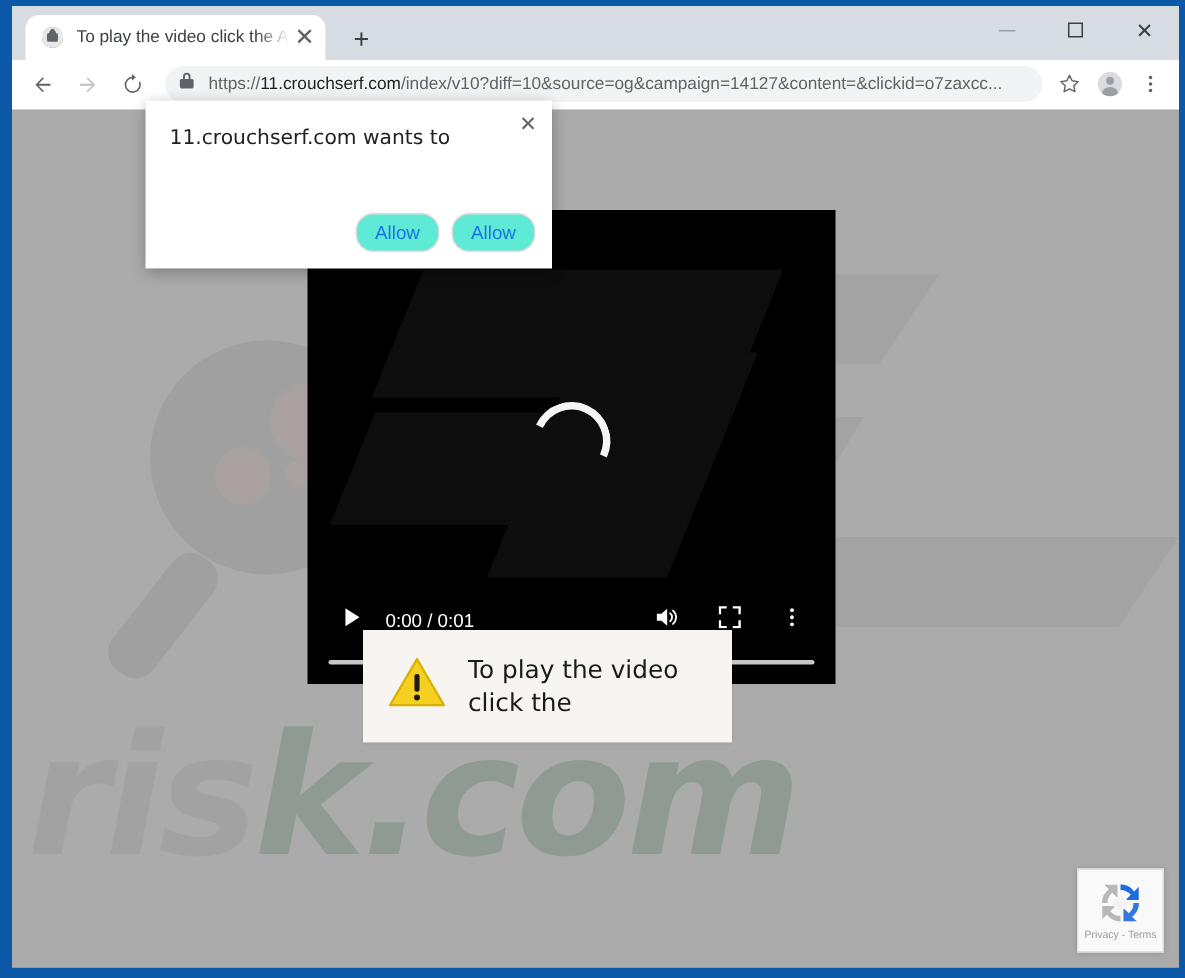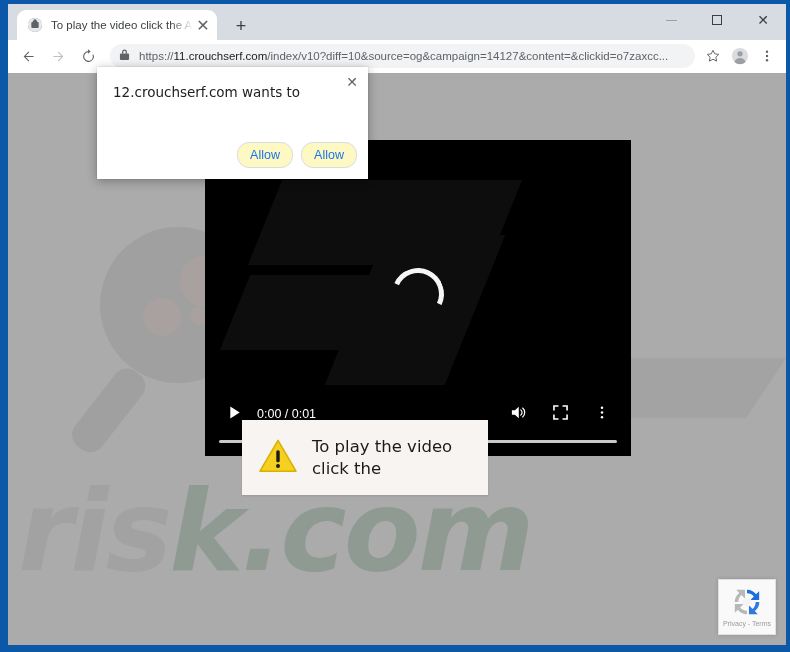--- a/index.html
+++ b/index.html
@@ -202,21 +202,21 @@
     pointer-events: none;
     font-family: "DejaVu Sans", sans-serif;
   }
   .wm-text .pink { color: #14532d; }
 
   
   .video-player {
     position: absolute;
     left: 197px;
     top: 67px;
-    width: 426px;
+    width: 352px;
     height: 316px;
     background: #000;
     overflow: hidden;
   }
   .video-streak {
     position: absolute;
     background: #0d0d0d;
     transform: skewX(-22deg);
   }
   .spinner {
@@ -367,21 +367,21 @@
     right: 11px;
     bottom: 11px;
     display: flex;
     gap: 8px;
   }
   .perm-btn {
     min-width: 56px;
     height: 26px;
     border: 1px solid #dadce0;
     border-radius: 12px;
-    background: #fef9c3;
+    background: #5eead4;
     color: #1a73e8;
     font-size: 12.5px;
     font-weight: 500;
     display: flex;
     align-items: center;
     justify-content: center;
     padding: 8px 12px;
     box-sizing: border-box;
     font-family: "Liberation Sans", sans-serif;
   }
@@ -588,21 +588,21 @@
             <path d="M20 34.5c-4.4 0-8.3-2.1-10.7-5.4l-3.6 3.6V22.3h10.4l-4.2 4.2A10.6 10.6 0 0020 30.2z" fill="#b8b8b8"></path>
             <circle cx="20" cy="20" r="5.6" fill="#f4f4f4"></circle>
           </svg>
         </span>
         <span class="recaptcha-terms">Privacy - Terms</span>
       </div>
     </div>
 
     <div class="perm-dialog">
       <div class="perm-close">✕</div>
-      <div class="perm-title">12.crouchserf.com wants to</div>
+      <div class="perm-title">11.crouchserf.com wants to</div>
       <div class="perm-actions">
         <div class="perm-btn primary">Allow</div>
         <div class="perm-btn">Allow</div>
       </div>
     </div>
 
   </div>
 </div>
 
 </body></html>

